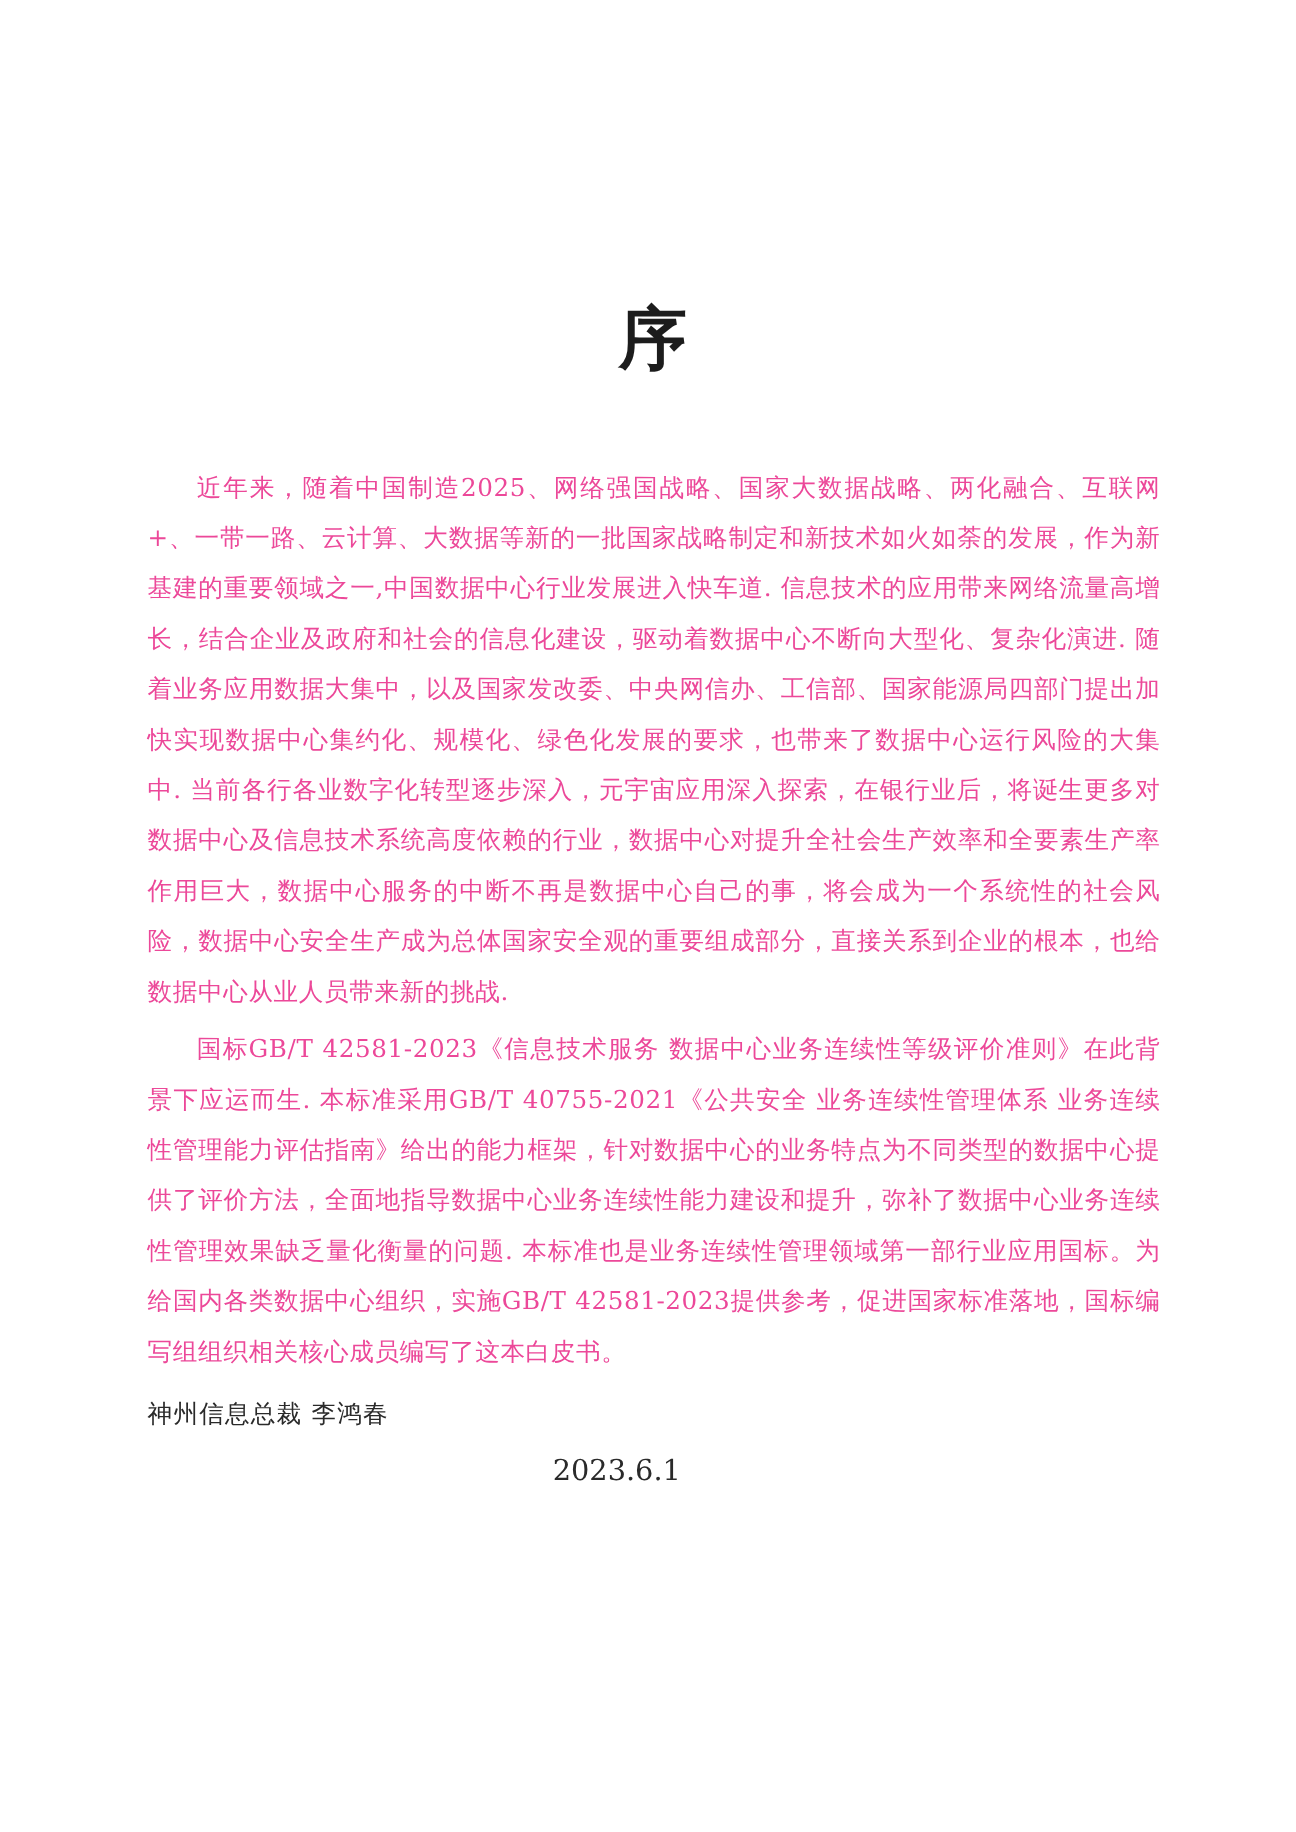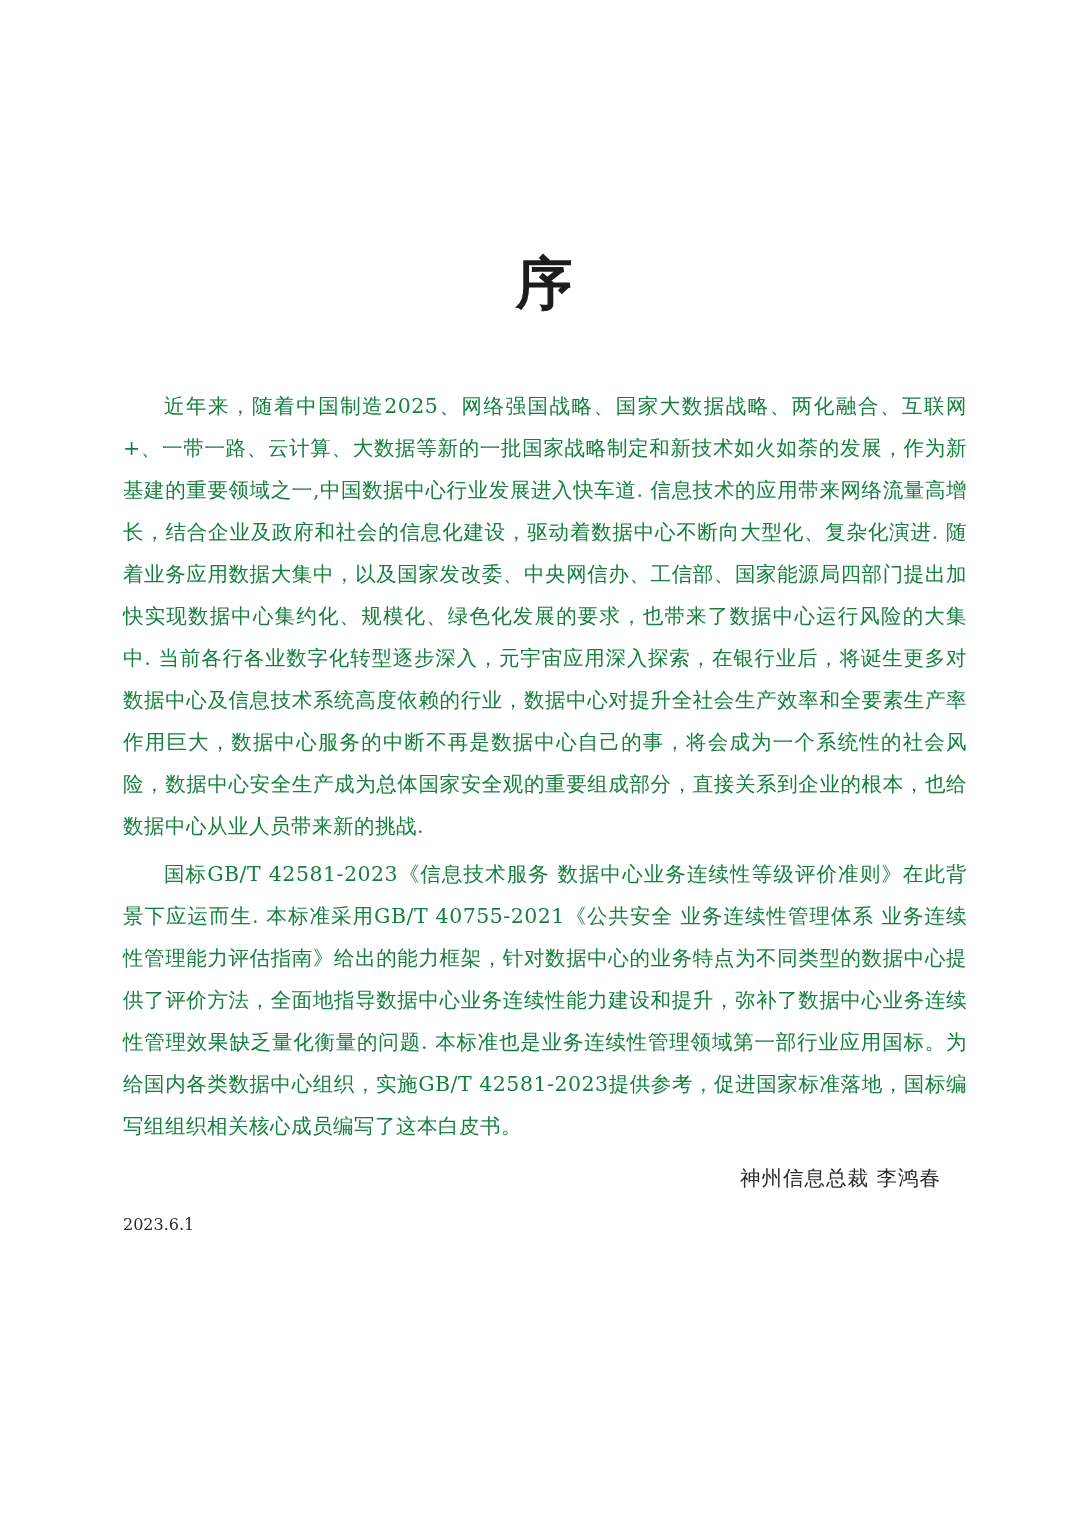--- a/index.html
+++ b/index.html
@@ -32,37 +32,37 @@
   .body-text {
     margin-top: 62px;
   }
   .body-text p {
     font-size: 20.5px;
     line-height: 42px;
     text-align: justify;
     text-justify: inter-ideograph;
     text-indent: 2em;
     letter-spacing: 0.5px;
-    color: #15803d;
+    color: #ec4899;
     margin: 0 0 6px 0;
   }
   .signature {
     margin-top: 16px;
-    text-align: right;
+    text-align: left;
     padding-right: 26px;
     font-size: 20.5px;
     line-height: 30px;
     letter-spacing: 1px;
     color: #2a2a2a;
   }
   .date {
     margin-top: 18px;
-    text-align: left;
+    text-align: center;
     padding-right: 62px;
-    font-size: 16px;
+    font-size: 24px;
     line-height: 28px;
     color: #2a2a2a;
   }
 </style>
 </head>
 <body>
 
 <div class="page">
   <div class="content">
     <h1 class="doc-title">序</h1>

